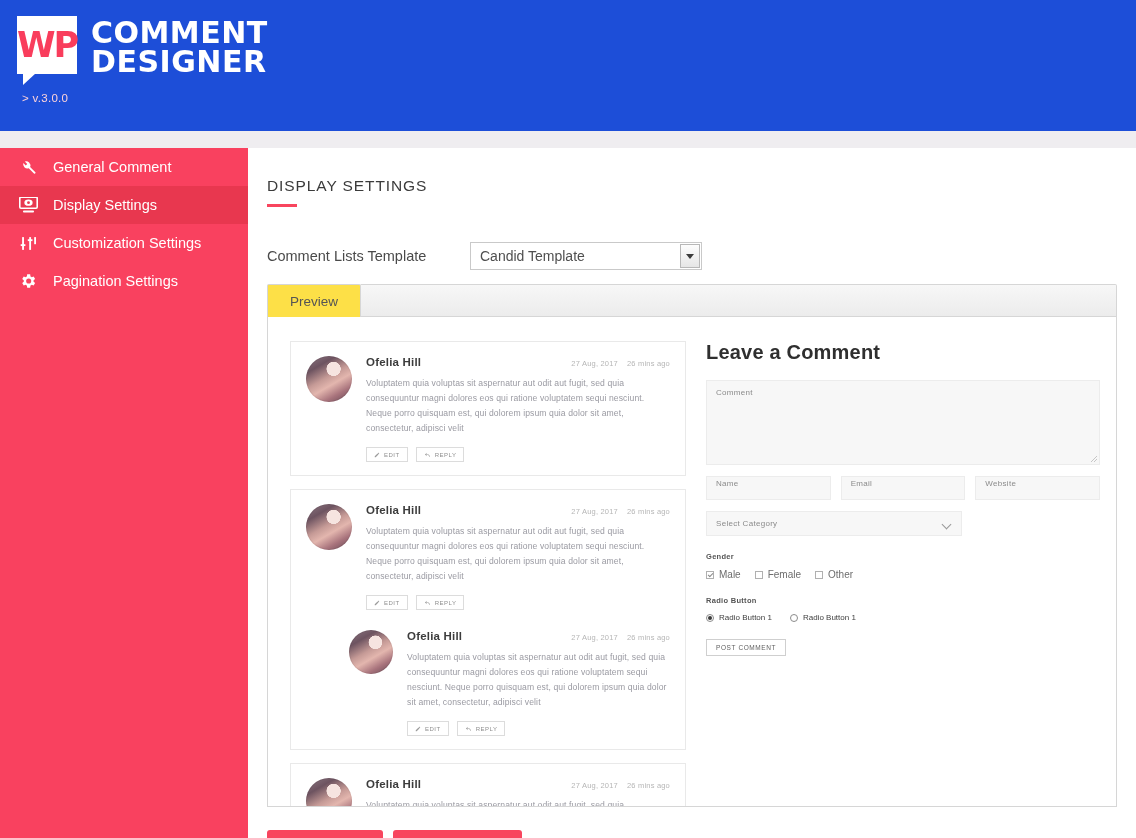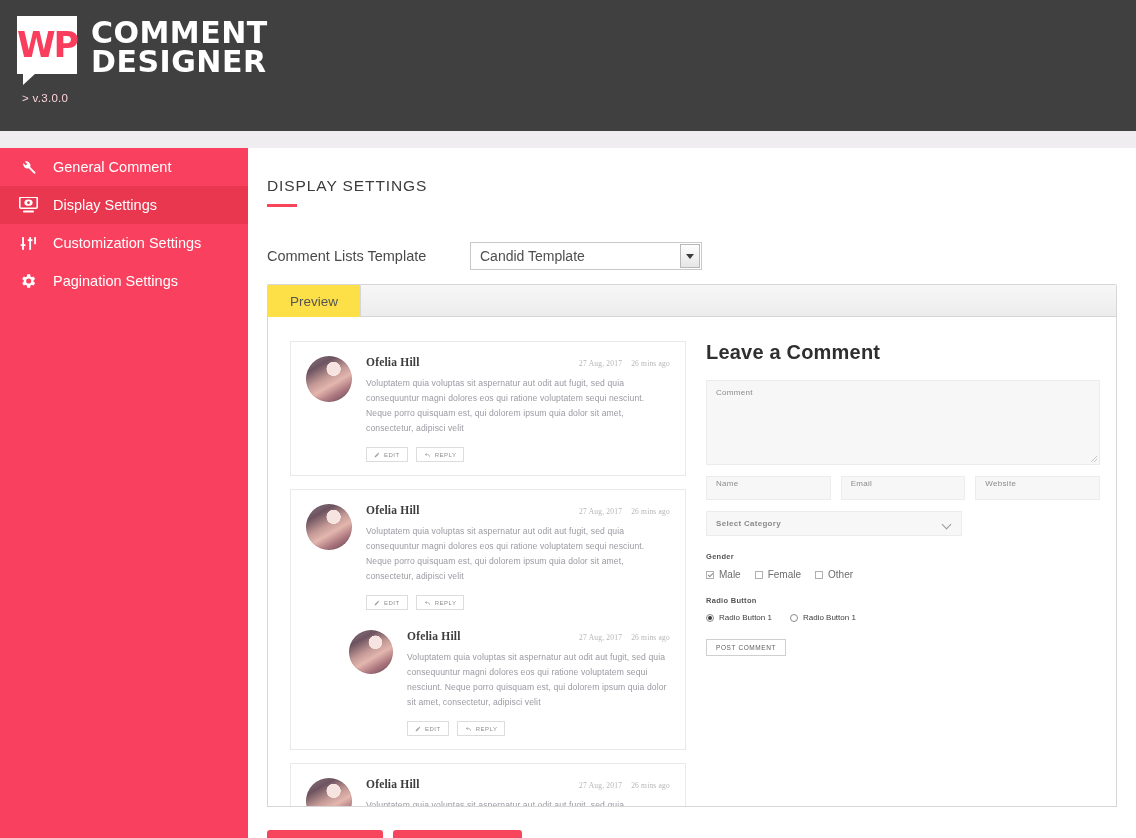--- a/index.html
+++ b/index.html
@@ -6,21 +6,21 @@
   html, body {
     width: 1136px; height: 838px;
     font-family: "Liberation Sans", sans-serif;
     background: #ffffff;
     overflow: hidden;
   }
   .page { position: relative; width: 1136px; height: 838px; background: #fff; }
 
   
   .brand-header {
-    height: 131px; background: #404040; position: relative;
+    height: 131px; background: #1d4ed8; position: relative;
   }
   .brand-logo { position: absolute; left: 17px; top: 16px; display: flex; align-items: flex-start; }
   .wp-mark {
     width: 60px; height: 58px; background: #fff; position: relative;
     display: flex; align-items: center; justify-content: center;
   }
   .wp-mark::after {
     content: ""; position: absolute; left: 6px; bottom: -11px;
     width: 0; height: 0; border-left: 13px solid #fff; border-bottom: 12px solid transparent;
   }
@@ -108,21 +108,21 @@
   .c-row { display: flex; }
   .avatar {
     width: 46px; height: 46px; border-radius: 50%; flex: 0 0 46px; margin-right: 14px;
     background:
       radial-gradient(circle at 60% 28%, #f6e4e0 0 16%, rgba(246,228,224,0) 17%),
       linear-gradient(150deg, #8e7a85 0%, #6d5360 24%, #c59a96 46%, #e3b6ae 60%, #a8737c 78%, #5e4450 100%);
     box-shadow: inset 0 0 0 1px rgba(0,0,0,0.06);
   }
   .avatar.sm { width: 44px; height: 44px; flex-basis: 44px; }
   .c-body { flex: 1; min-width: 0; }
-  .c-head { display: flex; align-items: baseline; justify-content: space-between; font-family: Liberation Serif, serif; }
+  .c-head { display: flex; align-items: baseline; justify-content: space-between; }
   .c-author { font-size: 11.5px; font-weight: bold; color: #3c3c3c; letter-spacing: 0.2px; }
   .c-meta { font-size: 7.5px; color: #b6b6b6; letter-spacing: 0.2px; display: flex; gap: 9px; }
   .c-text {
     font-size: 8.6px; color: #9a9aa2; line-height: 1.75; margin-top: 8px; letter-spacing: 0.1px;
   }
   .c-actions { display: flex; gap: 8px; margin-top: 11px; }
   .c-btn {
     border: 1px solid #dcdcdc; background: #fff; height: 15px; padding: 0 7px;
     display: flex; align-items: center; gap: 4px;
     font-size: 6px; color: #8f8f8f; letter-spacing: 0.5px;
@@ -141,21 +141,21 @@
   .f-textarea::after {
     content: ""; position: absolute; right: 2px; bottom: 2px; width: 6px; height: 6px;
     background:
       linear-gradient(135deg, transparent 45%, #c6c6c6 45%, #c6c6c6 55%, transparent 55%),
       linear-gradient(135deg, transparent 70%, #c6c6c6 70%, #c6c6c6 80%, transparent 80%);
   }
   .f-trio { display: flex; gap: 10px; margin-top: 11px; }
   .f-trio .f-field { flex: 1; height: 24px; align-items: center; padding-top: 0; padding-bottom: 10px; }
   .f-select {
     margin-top: 11px; height: 25px; align-items: center; padding-top: 0; padding-bottom: 0;
-    width: 256px; justify-content: space-between; font-weight: bold;
+    width: 256px; justify-content: space-between;
   }
   .f-select .chev {
     width: 9px; height: 5px; position: relative;
   }
   .f-select .chev::after {
     content: ""; position: absolute; left: 0; top: 0; width: 6px; height: 6px;
     border-right: 1.2px solid #999; border-bottom: 1.2px solid #999;
     transform: rotate(45deg);
   }
   .grp-label {

